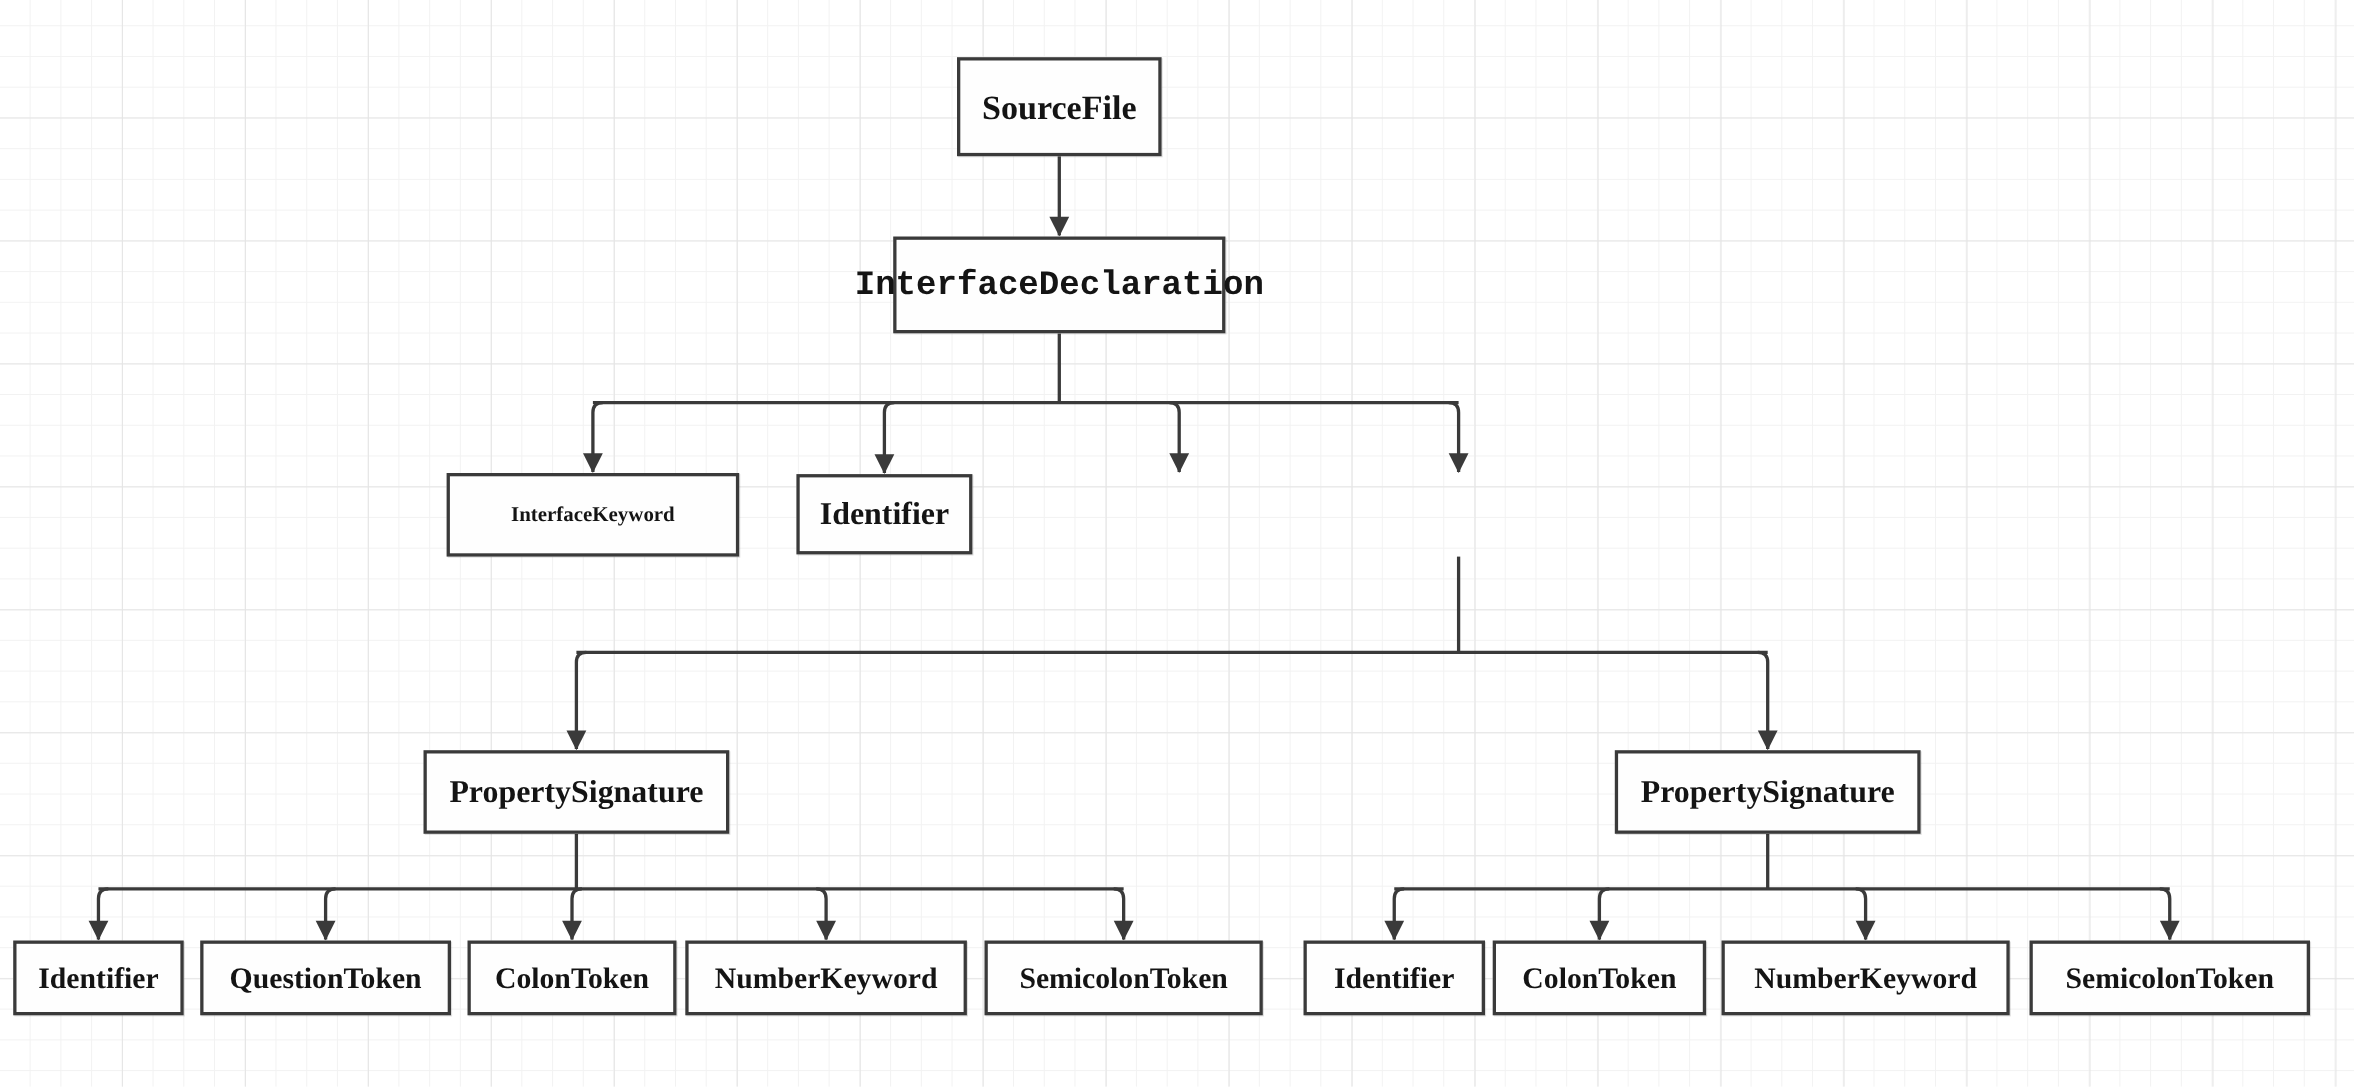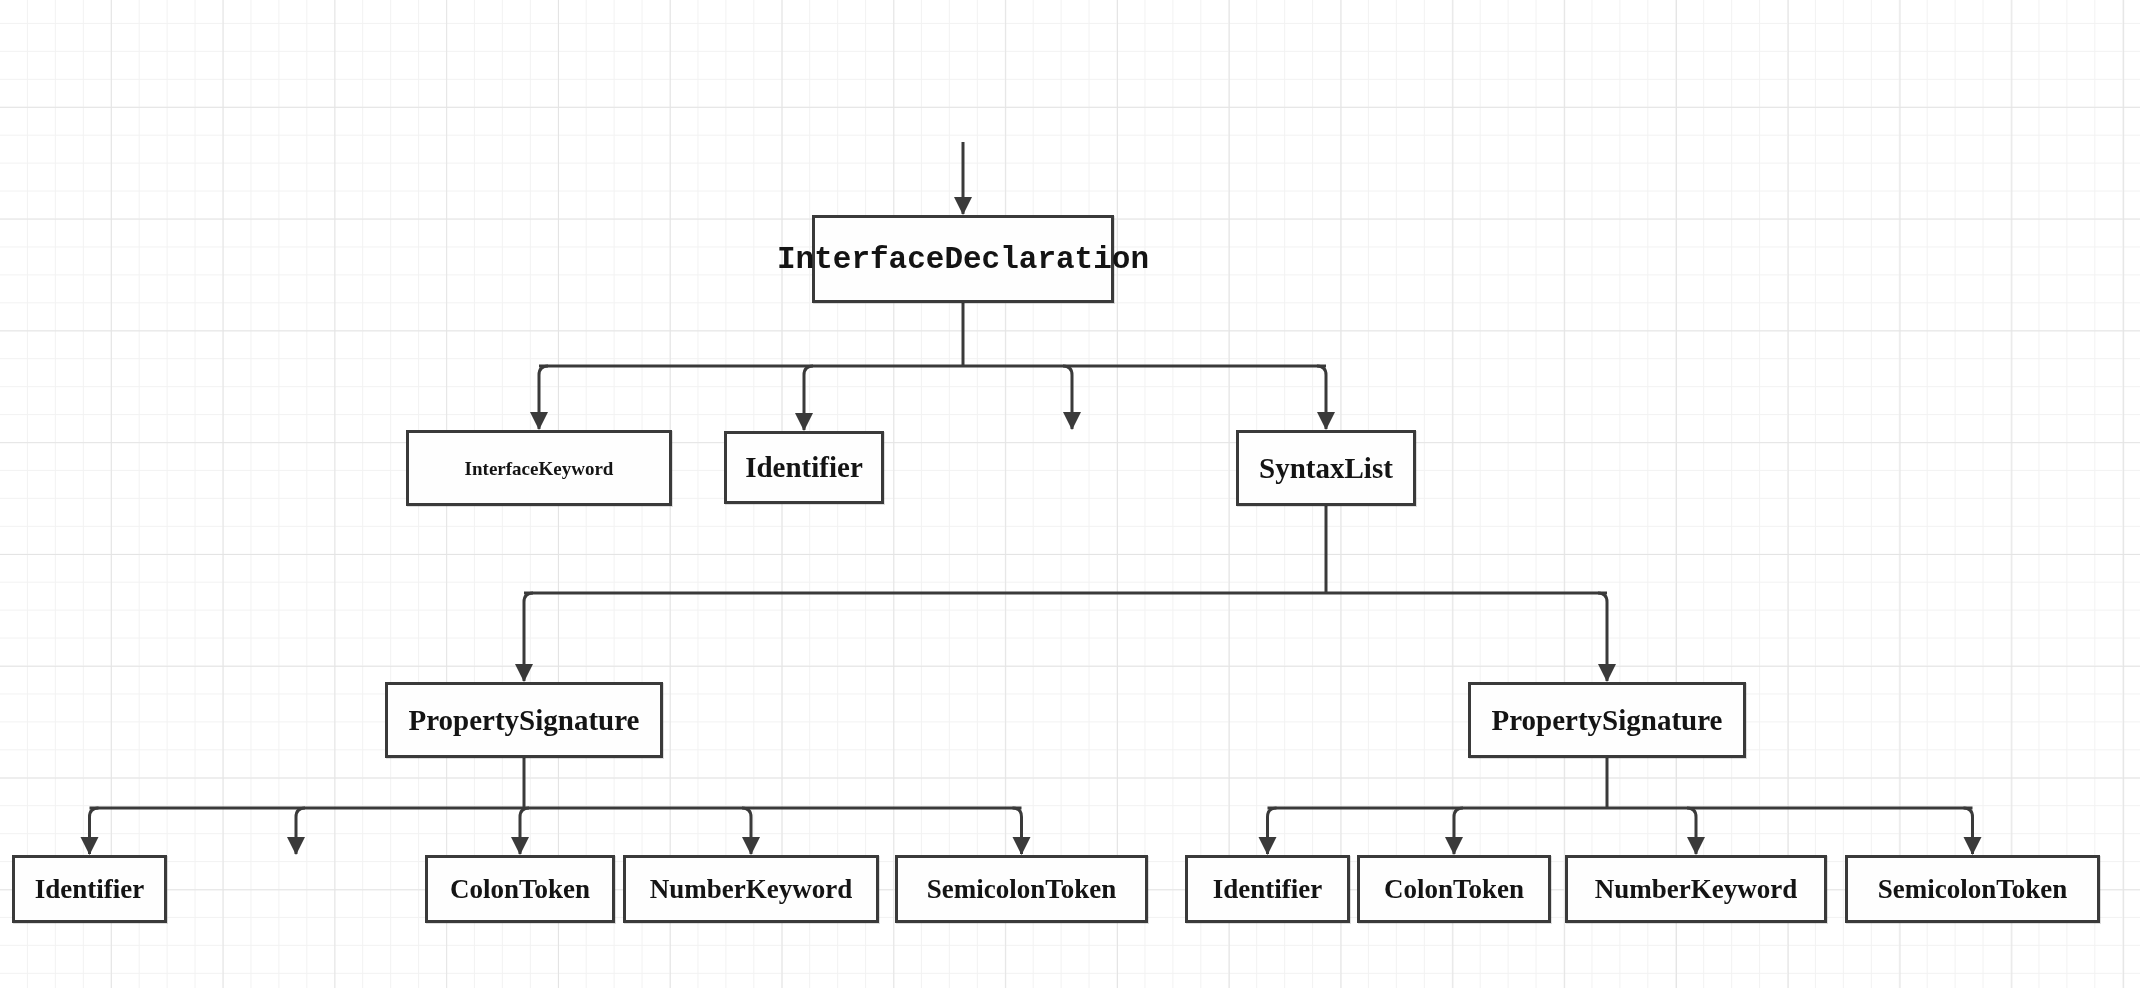--- a/index.html
+++ b/index.html
@@ -93,40 +93,43 @@
       <path d="M1267.5 808 L1972.5 808" fill="none" stroke="#3a3a3a" stroke-width="3" stroke-linecap="butt" stroke-linejoin="miter"></path>
       <path d="M1276.5 808 Q1267.5 808 1267.5 817 L1267.5 854" fill="none" stroke="#3a3a3a" stroke-width="3" stroke-linecap="butt" stroke-linejoin="miter"></path>
       <polygon points="1258.5,837 1276.5,837 1267.5,855" fill="#3a3a3a"></polygon>
       <path d="M1463 808 Q1454 808 1454 817 L1454 854" fill="none" stroke="#3a3a3a" stroke-width="3" stroke-linecap="butt" stroke-linejoin="miter"></path>
       <polygon points="1445,837 1463,837 1454,855" fill="#3a3a3a"></polygon>
       <path d="M1687 808 Q1696 808 1696 817 L1696 854" fill="none" stroke="#3a3a3a" stroke-width="3" stroke-linecap="butt" stroke-linejoin="miter"></path>
       <polygon points="1687,837 1705,837 1696,855" fill="#3a3a3a"></polygon>
       <path d="M1963.5 808 Q1972.5 808 1972.5 817 L1972.5 854" fill="none" stroke="#3a3a3a" stroke-width="3" stroke-linecap="butt" stroke-linejoin="miter"></path>
       <polygon points="1963.5,837 1981.5,837 1972.5,855" fill="#3a3a3a"></polygon>
     </svg>
+<div class="node" style="left: 870px; top: 52px; width: 186px; height: 90px; font-size: 31px; background: rgb(254, 254, 254); border-color: rgb(58, 58, 58); border-width: 3px; color: rgb(20, 20, 20);">
+      <span class="label">SourceFile</span>
+    </div>
     <div class="node" style="left: 812px; top: 215px; width: 302px; height: 88px; font-size: 31px; background: rgb(254, 254, 254); border-color: rgb(58, 58, 58); border-width: 3px; color: rgb(20, 20, 20); font-family: Liberation Mono, monospace;">
       <span class="label">InterfaceDeclaration</span>
     </div>
     <div class="node" style="left: 406px; top: 430px; width: 266px; height: 76px; font-size: 19px; background: rgb(254, 254, 254); border-color: rgb(58, 58, 58); border-width: 3px; color: rgb(20, 20, 20);">
       <span class="label">InterfaceKeyword</span>
     </div>
     <div class="node" style="left: 724px; top: 431px; width: 160px; height: 73px; font-size: 29px; background: rgb(254, 254, 254); border-color: rgb(58, 58, 58); border-width: 3px; color: rgb(20, 20, 20);">
       <span class="label">Identifier</span>
     </div>
-    <div class="node" style="left: 1236px; top: 430px; width: 180px; height: 76px; font-size: 29px; background: rgb(254, 254, 254); border-color: rgb(58, 58, 58); border-width: 3px; color: rgb(20, 20, 20);">
-      <span class="label">SyntaxList</span>
-    </div>
     <div class="node" style="left: 385px; top: 682px; width: 278px; height: 76px; font-size: 29px; background: rgb(254, 254, 254); border-color: rgb(58, 58, 58); border-width: 3px; color: rgb(20, 20, 20);">
       <span class="label">PropertySignature</span>
     </div>
     <div class="node" style="left: 1468px; top: 682px; width: 278px; height: 76px; font-size: 29px; background: rgb(254, 254, 254); border-color: rgb(58, 58, 58); border-width: 3px; color: rgb(20, 20, 20);">
       <span class="label">PropertySignature</span>
     </div>
     <div class="node" style="left: 12px; top: 855px; width: 155px; height: 68px; font-size: 27px; background: rgb(254, 254, 254); border-color: rgb(58, 58, 58); border-width: 3px; color: rgb(20, 20, 20);">
       <span class="label">Identifier</span>
+    </div>
+    <div class="node" style="left: 182px; top: 855px; width: 228px; height: 68px; font-size: 27px; background: rgb(254, 254, 254); border-color: rgb(58, 58, 58); border-width: 3px; color: rgb(20, 20, 20);">
+      <span class="label">QuestionToken</span>
     </div>
     <div class="node" style="left: 425px; top: 855px; width: 190px; height: 68px; font-size: 27px; background: rgb(254, 254, 254); border-color: rgb(58, 58, 58); border-width: 3px; color: rgb(20, 20, 20);">
       <span class="label">ColonToken</span>
     </div>
     <div class="node" style="left: 623px; top: 855px; width: 256px; height: 68px; font-size: 27px; background: rgb(254, 254, 254); border-color: rgb(58, 58, 58); border-width: 3px; color: rgb(20, 20, 20);">
       <span class="label">NumberKeyword</span>
     </div>
     <div class="node" style="left: 895px; top: 855px; width: 253px; height: 68px; font-size: 27px; background: rgb(254, 254, 254); border-color: rgb(58, 58, 58); border-width: 3px; color: rgb(20, 20, 20);">
       <span class="label">SemicolonToken</span>
     </div>

